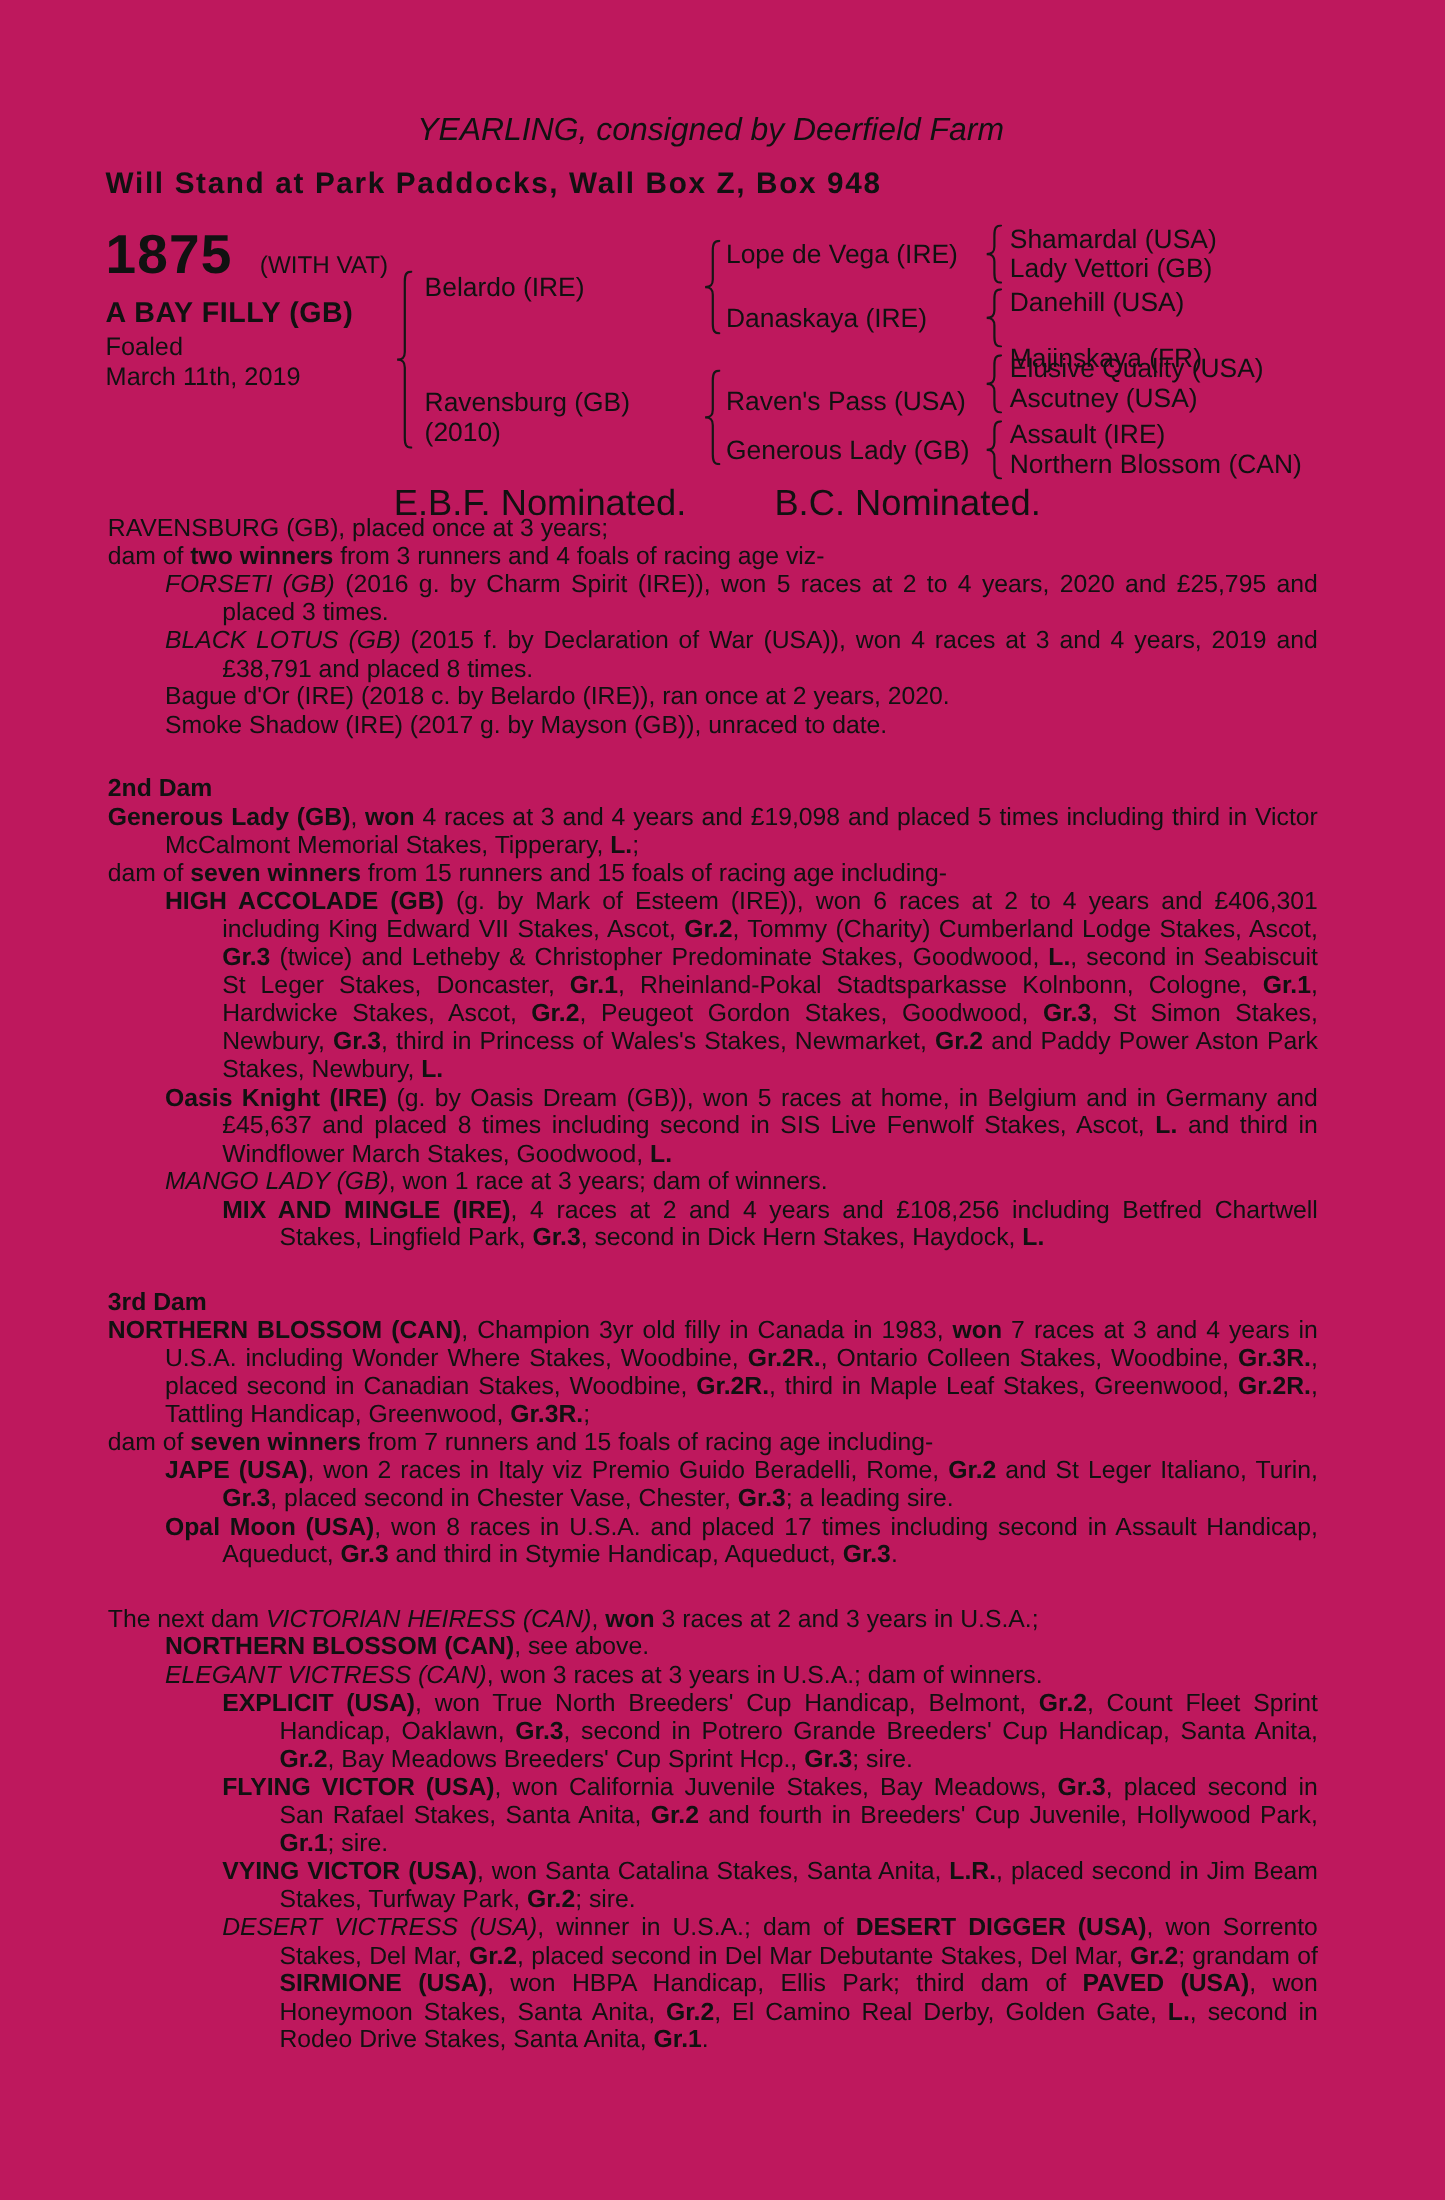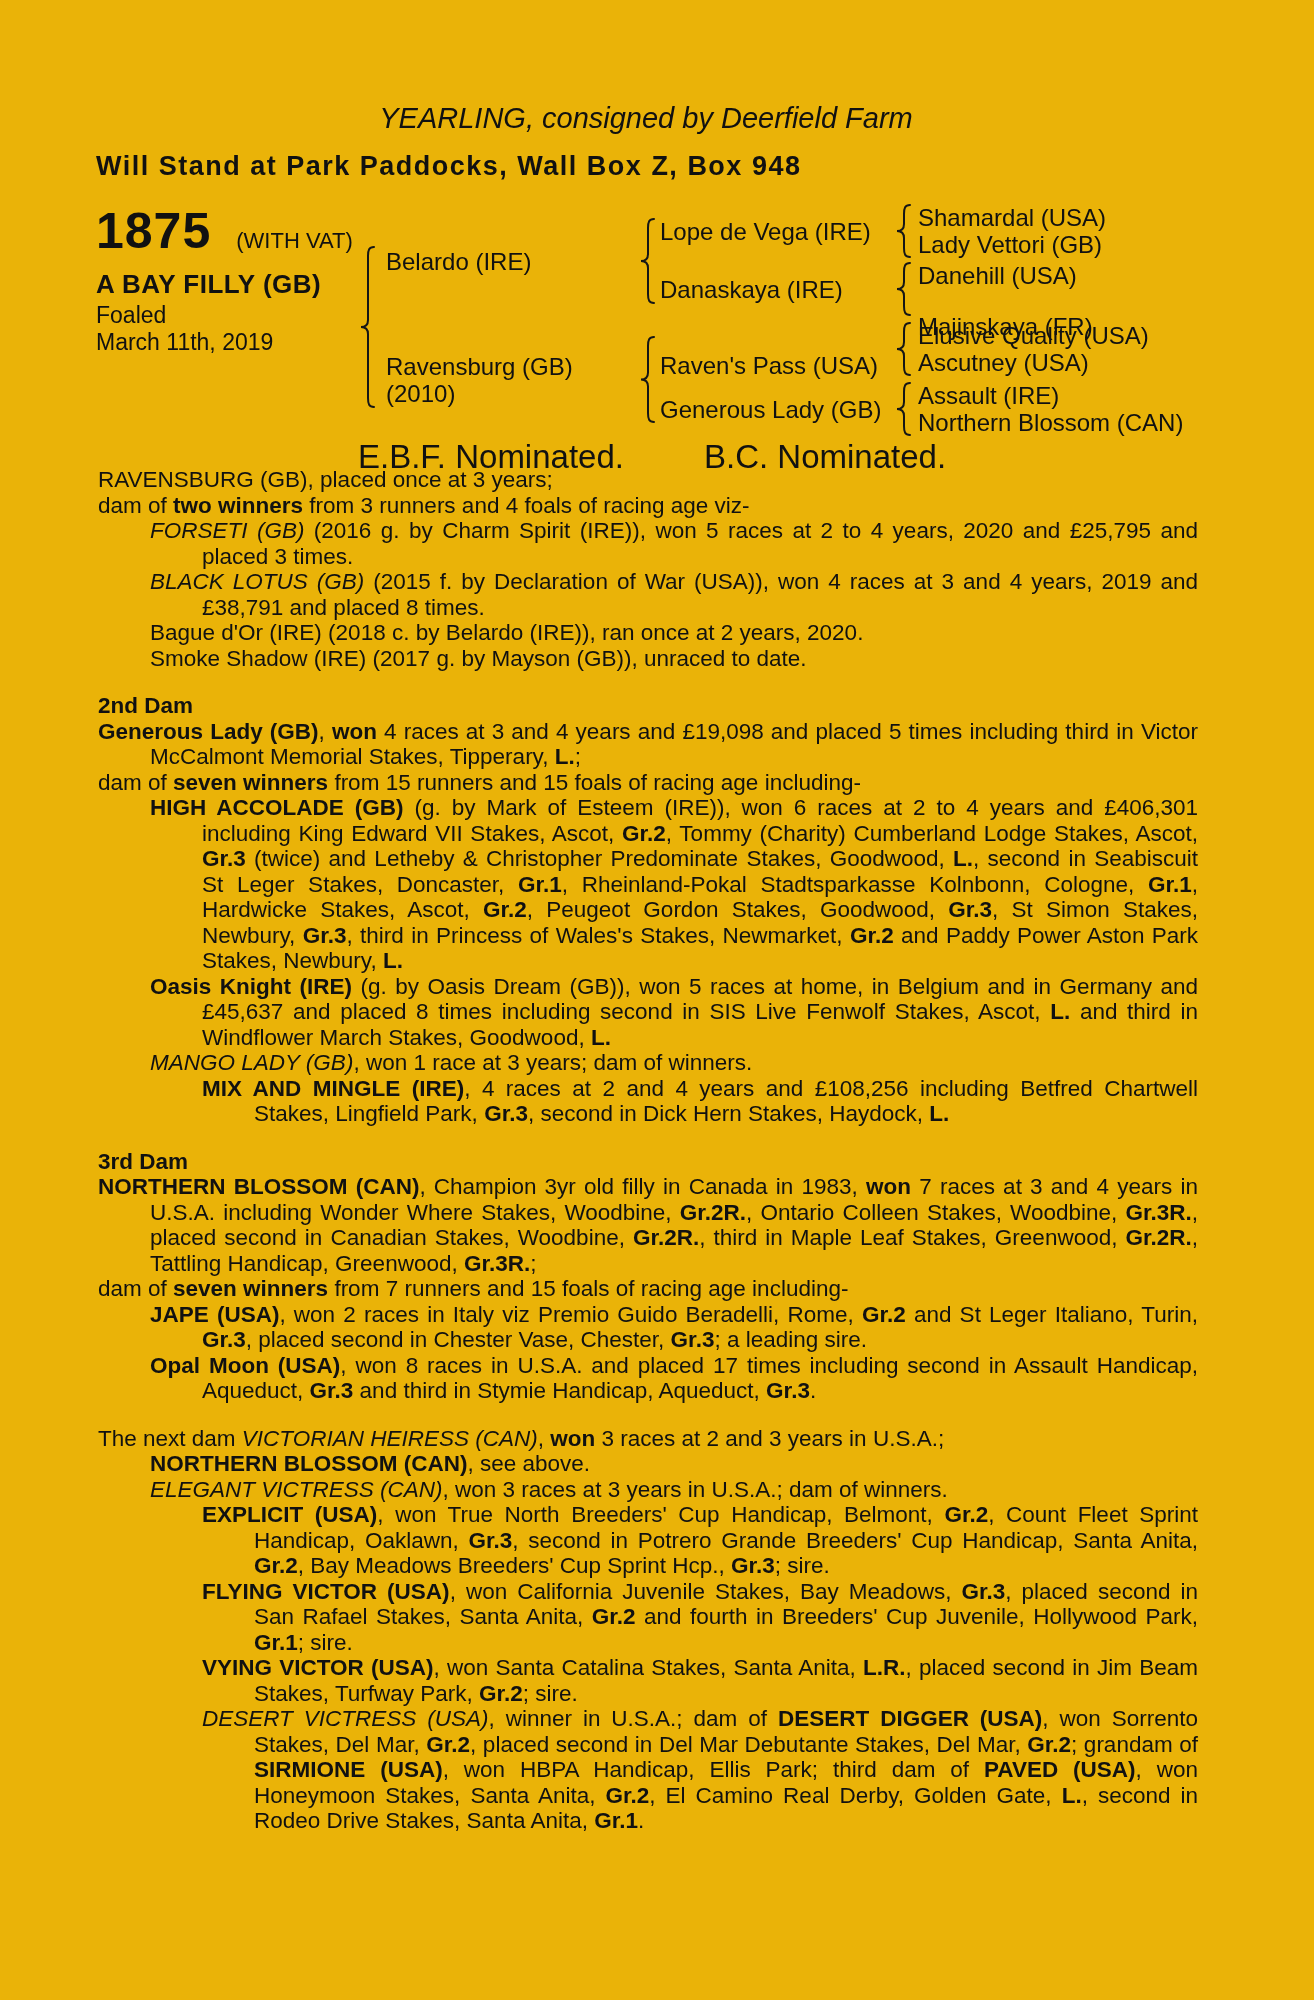--- a/index.html
+++ b/index.html
@@ -1,36 +1,36 @@
 <!DOCTYPE html>
 <html><head>
 <meta charset="utf-8">
 <style>
   html,body { margin:0; padding:0; background:#ffffff; }
   #page {
-    position:relative; width:1314px; height:2000px; background:#eab308;
+    position:relative; width:1314px; height:2000px; background:#be185d;
     font-family:"Liberation Sans","DejaVu Sans",sans-serif; color:#111;
     overflow:hidden;
   }
   .abs { position:absolute; }
   #title { left:0; top:102px; width:1292px; text-align:center;
            font-style:italic; font-size:29px; }
   #stand-line { left:96px; top:151px; font-weight:bold; font-size:27px; letter-spacing:1.5px; }
   #lot-line { left:96px; top:206px; white-space:nowrap; }
   #lot-number { font-weight:bold; font-size:50px; line-height:1; letter-spacing:1px; }
   #lot-vat { font-size:22px; margin-left:25px; }
   #colt-name { left:96px; top:269px; font-weight:bold; font-size:26px; letter-spacing:.5px; }
   #foaled-label { left:96px; top:302px; font-size:23px; }
   #foaled-date { left:96px; top:329px; font-size:23px; }
   .ped { font-size:24px; line-height:27px; white-space:nowrap; }
   .nom { font-weight:normal; font-size:33px; }
   svg.brace { position:absolute; display:block; }
   #body-sections { position:absolute; left:98px; top:467px; width:1100px;
                    font-size:22.5px; line-height:25.5px; }
-  .section + .section { margin-top:22px; }
+  .section + .section { margin-top:33px; }
   .sec-heading { font-weight:bold; }
   .para { text-align:justify; }
   .para.lvl0 { padding-left:52px;  text-indent:-52px; }
   .para.lvl1 { padding-left:104px; text-indent:-52px; }
   .para.lvl2 { padding-left:156px; text-indent:-52px; }
   .seg-r { font-weight:normal; font-style:normal; }
   .seg-b { font-weight:bold; }
   .seg-i { font-style:italic; }
 </style>
 </head>

